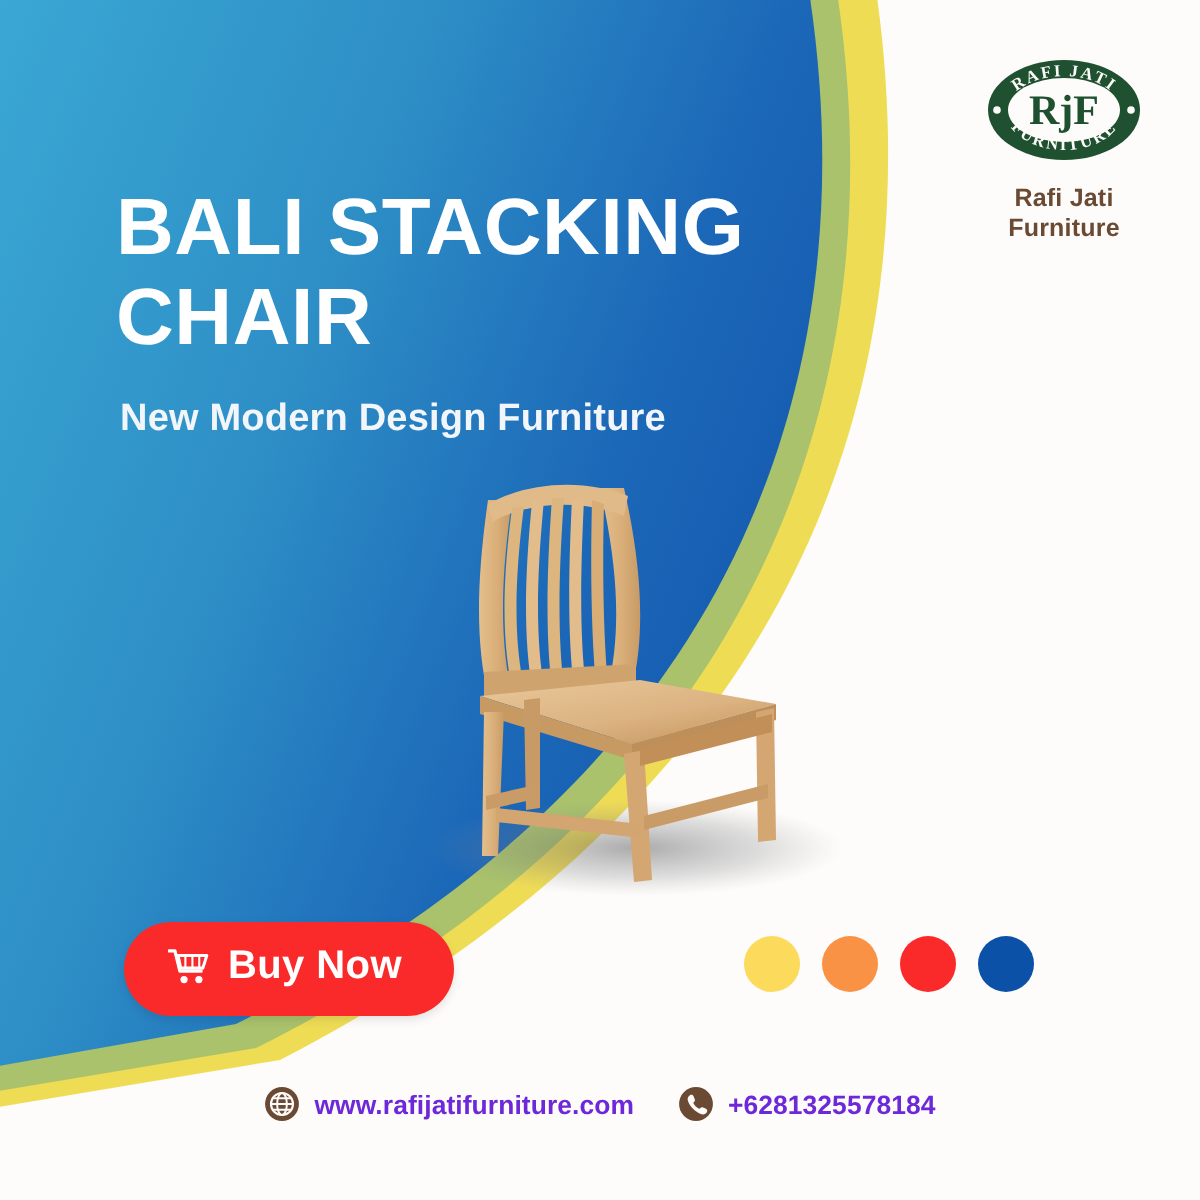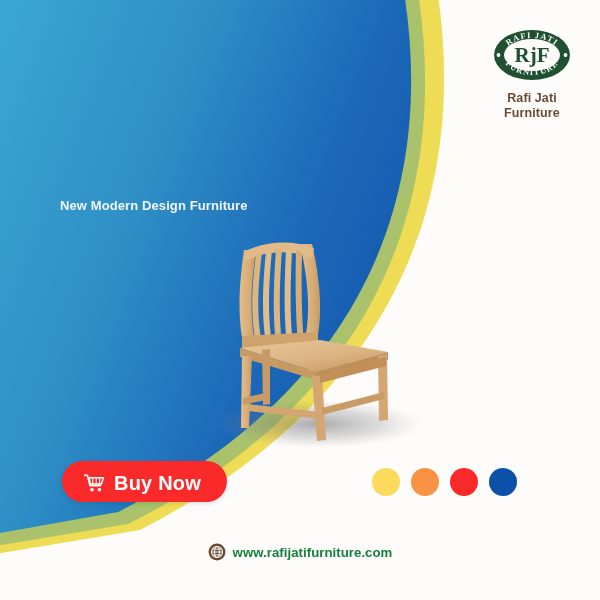--- a/index.html
+++ b/index.html
@@ -38,21 +38,21 @@
     font-weight: bold;
     letter-spacing: 0.3px;
     text-transform: uppercase;
   }
   .subhead {
     position: absolute;
     left: 60px;
     top: 196px;
     width: 300px;
     color: #F2F6FA;
-    font-size: 13px;
+    font-size: 19px;
     line-height: 1.5;
     font-weight: bold;
     letter-spacing: 0.1px;
   }
 
   
   .logo-wrap {
     position: absolute;
     left: 478px;
     top: 26px;
@@ -69,21 +69,21 @@
   }
 
   
   .buy-btn {
     position: absolute;
     left: 62px;
     top: 461px;
     display: flex;
     align-items: center;
     gap: 9px;
-    padding: 11px 26px 7px 22px;
+    padding: 11px 26px 13px 22px;
     background: #FA2A2A;
     border: none;
     border-radius: 999px;
     cursor: pointer;
     box-shadow: 0 2px 5px rgba(0,0,0,0.10);
   }
   .buy-btn .label {
     color: #ffffff;
     font-size: 20px;
     font-weight: bold;
@@ -113,21 +113,21 @@
     width: 600px;
     display: flex;
     justify-content: center;
     align-items: center;
     gap: 22px;
   }
   .contact {
     display: flex;
     align-items: center;
     gap: 7px;
-    color: #15803d;
+    color: #6d28d9;
     font-size: 13.2px;
     font-weight: bold;
     letter-spacing: 0.05px;
     white-space: nowrap;
   }
   .contact .ico {
     display: block;
     width: 18px;
     height: 18px;
     flex: 0 0 18px;
@@ -207,20 +207,21 @@
     <path d="M 312,377 L 322,375 L 326,440 L 317,441 Z" fill="#D4A672"></path>
     <path d="M 262,350 L 270,349 L 270,404 L 263,405 Z" fill="#C89B66"></path>
     <path d="M 378,356 L 387,354 L 388,420 L 379,421 Z" fill="#D4A672"></path>
 
     <path d="M 243,398 L 270,392 L 270,399 L 243,405 Z" fill="#C99C67"></path>
     <path d="M 322,408 L 384,392 L 384,399 L 322,415 Z" fill="#C99C67"></path>
     <path d="M 248,404 L 320,412 L 320,419 L 248,411 Z" fill="#D3A571"></path>
     <path d="M 320,374 L 386,357 L 386,366 L 320,383 Z" fill="#C28F59"></path>
   </svg>
 
+  <div class="headline">Bali Stacking Chair</div>
 
   <div class="subhead">
     <div>New Modern Design Furniture</div>
   </div>
 
   <div class="logo-wrap">
     <svg width="108" height="58" viewBox="0 0 108 58" xmlns="http://www.w3.org/2000/svg">
       <defs>
         <path id="arcTop" d="M 24,32 A 30,20 0 0 1 84,32"></path>
         <path id="arcBottom" d="M 25,30 A 29,19 0 0 0 83,30"></path>
@@ -266,17 +267,28 @@
     <div class="contact">
       <svg class="ico" viewBox="0 0 20 20" xmlns="http://www.w3.org/2000/svg">
         <circle cx="10" cy="10" r="9.4" fill="#6B4A33"></circle>
         <circle cx="10" cy="10" r="6.1" fill="none" stroke="#FDFCFA" stroke-width="1.2"></circle>
         <ellipse cx="10" cy="10" rx="2.7" ry="6.1" fill="none" stroke="#FDFCFA" stroke-width="1.1"></ellipse>
         <path d="M4.1,10 H15.9 M4.9,6.8 H15.1 M4.9,13.2 H15.1" stroke="#FDFCFA" stroke-width="1.1"></path>
       </svg>
       <span>www.rafijatifurniture.com</span>
     </div>
 
+    <div class="contact">
+      <svg class="ico" viewBox="0 0 20 20" xmlns="http://www.w3.org/2000/svg">
+        <circle cx="10" cy="10" r="9.4" fill="#6B4A33"></circle>
+        <path d="M6.6,5.2 C7.6,4.6 8.3,5.0 8.7,5.9 L9.3,7.3 C9.6,8.0 9.4,8.4 8.8,8.9
+                 C8.5,9.2 8.5,9.5 8.8,10.0 C9.4,11.0 10.2,11.8 11.2,12.4
+                 C11.7,12.7 12.0,12.7 12.3,12.4 C12.8,11.8 13.2,11.6 13.9,11.9
+                 L15.3,12.5 C16.2,12.9 16.6,13.6 16.0,14.6 C15.3,15.8 13.9,16.1 12.3,15.4
+                 C9.4,14.2 6.9,11.7 5.7,8.8 C5.0,7.2 5.4,5.9 6.6,5.2 Z" fill="#FDFCFA"></path>
+      </svg>
+      <span>+6281325578184</span>
+    </div>
 
 
   </div>
 
 </div>
 
 </body></html>

